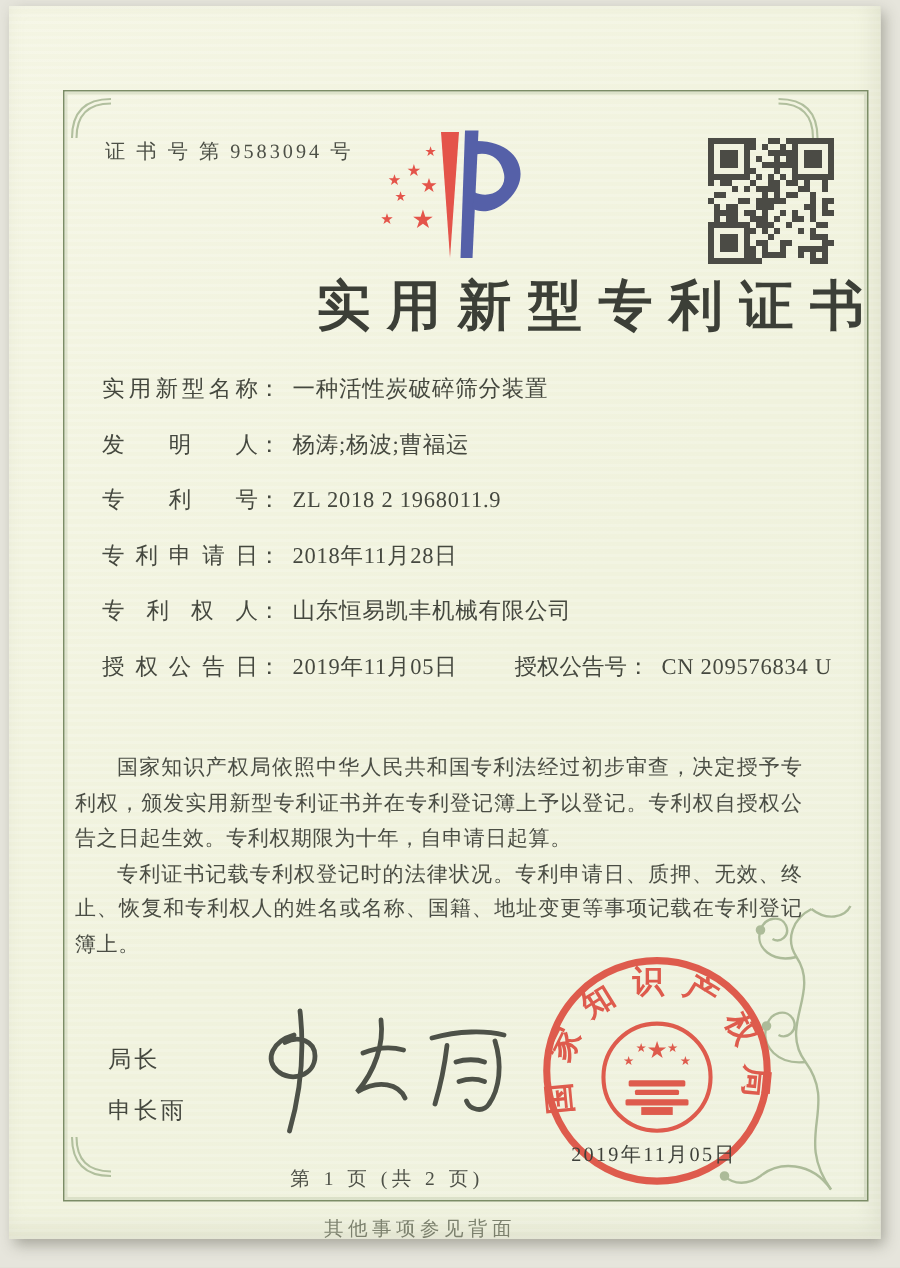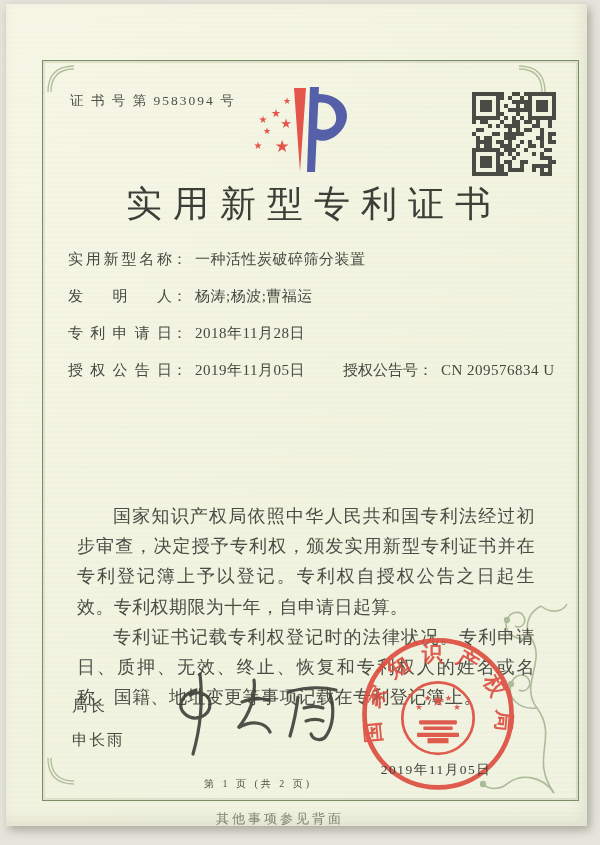--- a/index.html
+++ b/index.html
@@ -22,43 +22,43 @@
     border:1px solid #7b8c66;
     box-shadow: inset 0 0 0 2px rgba(160,175,140,.25);
   }
   .cert-no {
     position:absolute; left:64px; top:88px;
     font-size:13.5px; letter-spacing:2px; color:#4d5047;text-align:center;
   }
   .logo { position:absolute; left:230px; top:78px; }
   .qr { position:absolute; left:466px; top:88px; }
   .title {
-    position:absolute; left:12px; top:176px; width:100%;
-    text-align:center; font-size:36px; font-weight:400;
+    position:absolute; left:0; top:176px; width:100%;
+    text-align:right; font-size:36px; font-weight:700;
     letter-spacing:11px; color:#3c3f37; text-indent:11px;
   }
   .fields { position:absolute; left:62px; top:246px; right:50px; font-size:15px; color:#45483f; }
   .frow { height:22px; margin-bottom:15px; white-space:nowrap; }
   .lab { display:inline-block; width:104px; text-align:justify; text-align-last:justify; vertical-align:top; }
   .colon { display:inline-block; margin-right:8px; }
   .val { letter-spacing:.5px; }
   .grant2 { display:inline-block; margin-left:38px; }
-  .paras { position:absolute; left:71px; top:497px; right:52px; font-size:18px; line-height:1.68; color:#4a4d44; letter-spacing:.4px; text-align:justify; }
+  .paras { position:absolute; left:44px; top:497px; right:52px; font-size:14px; line-height:1.68; color:#4a4d44; letter-spacing:.4px; text-align:justify; }
   .paras p { text-indent:2em; }
   .signer { position:absolute; left:66px; top:692px; font-size:15.5px; color:#45483f; }
   .signer div { margin-bottom:13px; letter-spacing:2px; }
   .signature { position:absolute; left:150px; top:664px; }
   .seal { position:absolute; left:348px; top:628px; opacity:.92; }
   .seal-date {
     position:absolute; left:344px; top:757px; width:172px; text-align:center;
     font-size:13.5px; color:#3d4039; letter-spacing:1.5px; z-index:4;
   }
   .page-footer {
     position:absolute; left:0; top:773px; width:470px; text-align:center;
-    font-size:10px; color:#4d5047; letter-spacing:3px;padding-left:34px;
+    font-size:13px; color:#4d5047; letter-spacing:3px;padding-left:34px;
   }
   .back-note {
     position:absolute; left:0; top:810px; width:560px; text-align:center;
     font-size:13px; color:#6a6f5c; letter-spacing:3px; opacity:.85;
   }
   .corner { position:absolute; opacity:.75; }
   .floral { position:absolute; right:18px; bottom:28px; opacity:.8; }
 </style>
 </head>
 <body>
@@ -259,21 +259,27 @@
     <h1 class="title">实用新型专利证书</h1>
 
     <div class="fields">
       <div class="frow">
         <span class="lab">实用新型名称</span><span class="colon">：</span><span class="val">一种活性炭破碎筛分装置</span>
       </div>
       <div class="frow">
         <span class="lab">发明人</span><span class="colon">：</span><span class="val">杨涛;杨波;曹福运</span>
       </div>
       <div class="frow">
+        <span class="lab">专利号</span><span class="colon">：</span><span class="val">ZL 2018 2 1968011.9</span>
+      </div>
+      <div class="frow">
         <span class="lab">专利申请日</span><span class="colon">：</span><span class="val">2018年11月28日</span>
+      </div>
+      <div class="frow">
+        <span class="lab">专利权人</span><span class="colon">：</span><span class="val">山东恒易凯丰机械有限公司</span>
       </div>
       <div class="frow">
         <span class="lab">授权公告日</span><span class="colon">：</span><span class="val">2019年11月05日</span><span class="grant2"><span>授权公告号</span><span class="colon">：</span><span class="val">CN 209576834 U</span></span>
       </div>
     </div>
 
     <div class="paras">
       <p>国家知识产权局依照中华人民共和国专利法经过初步审查，决定授予专利权，颁发实用新型专利证书并在专利登记簿上予以登记。专利权自授权公告之日起生效。专利权期限为十年，自申请日起算。</p>
       <p>专利证书记载专利权登记时的法律状况。专利申请日、质押、无效、终止、恢复和专利权人的姓名或名称、国籍、地址变更等事项记载在专利登记簿上。</p>
     </div>

